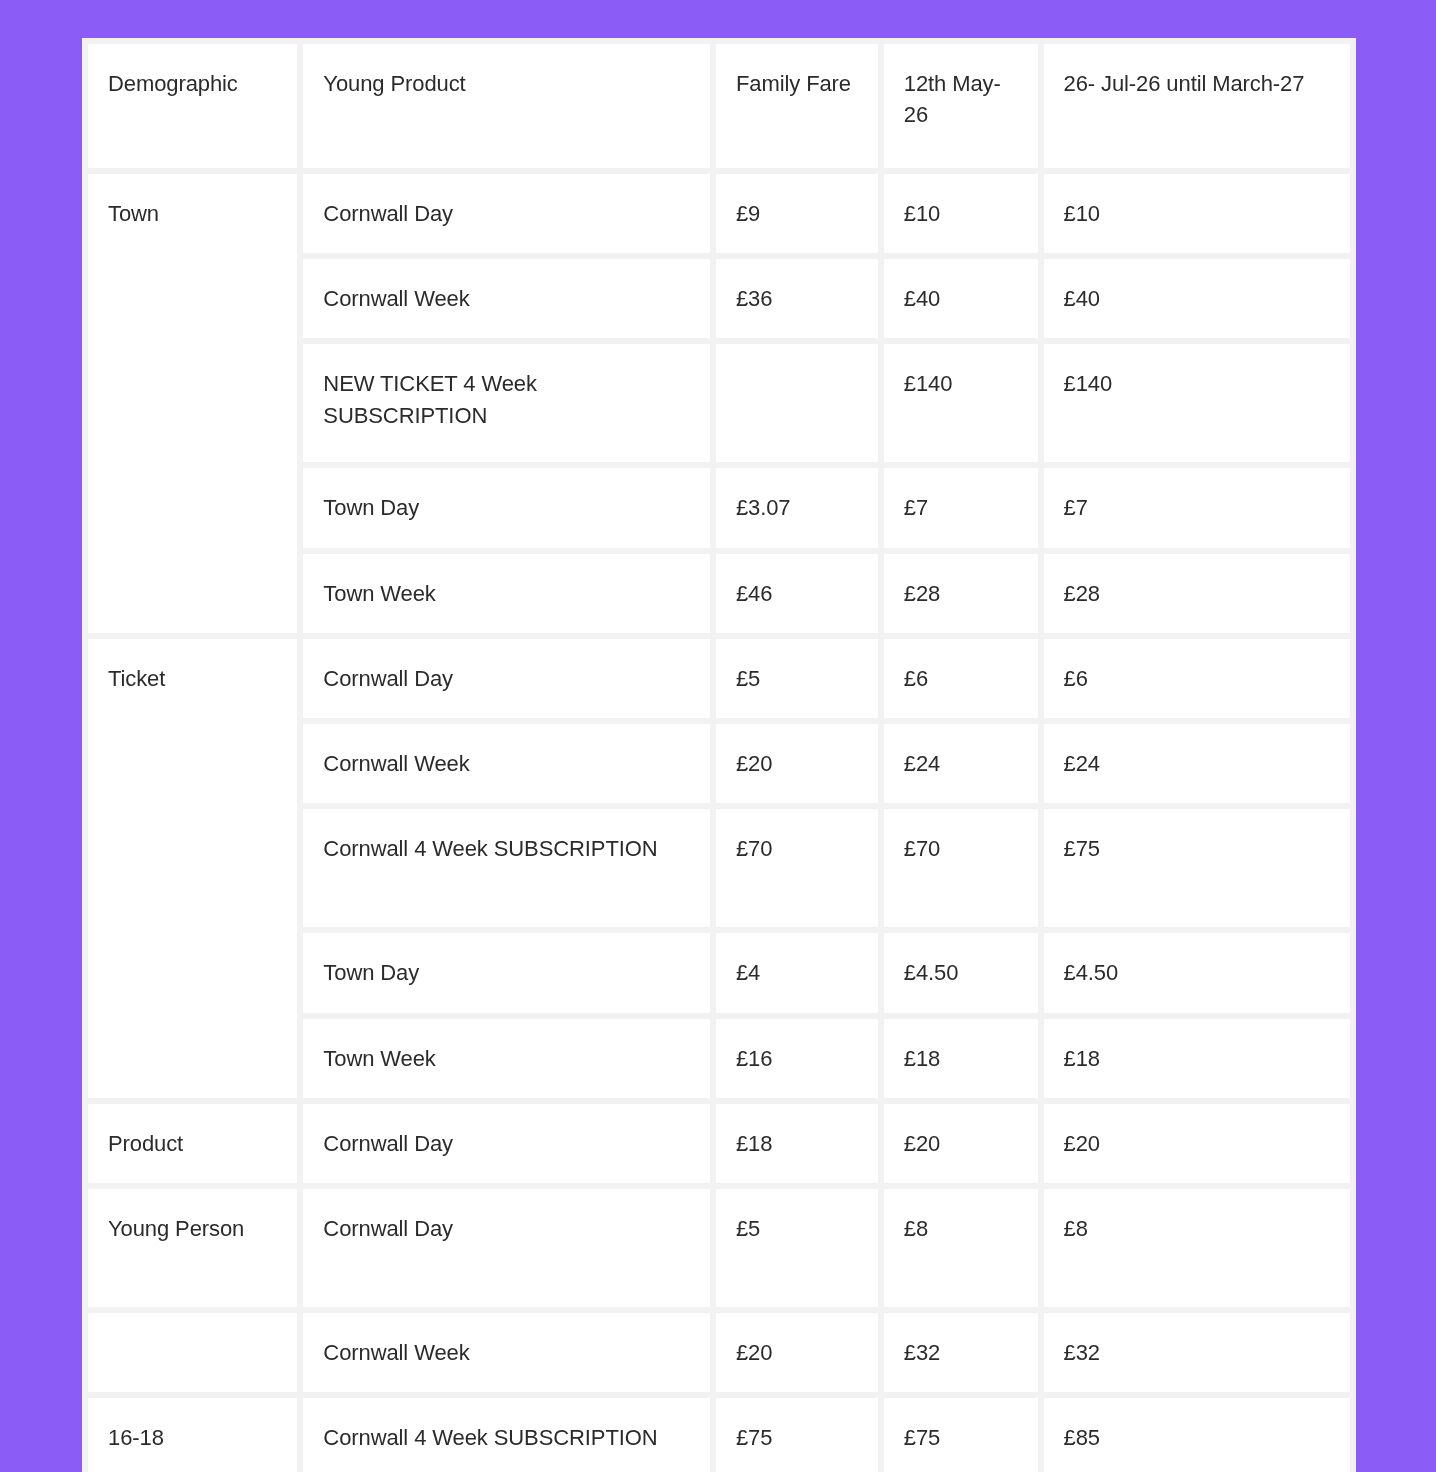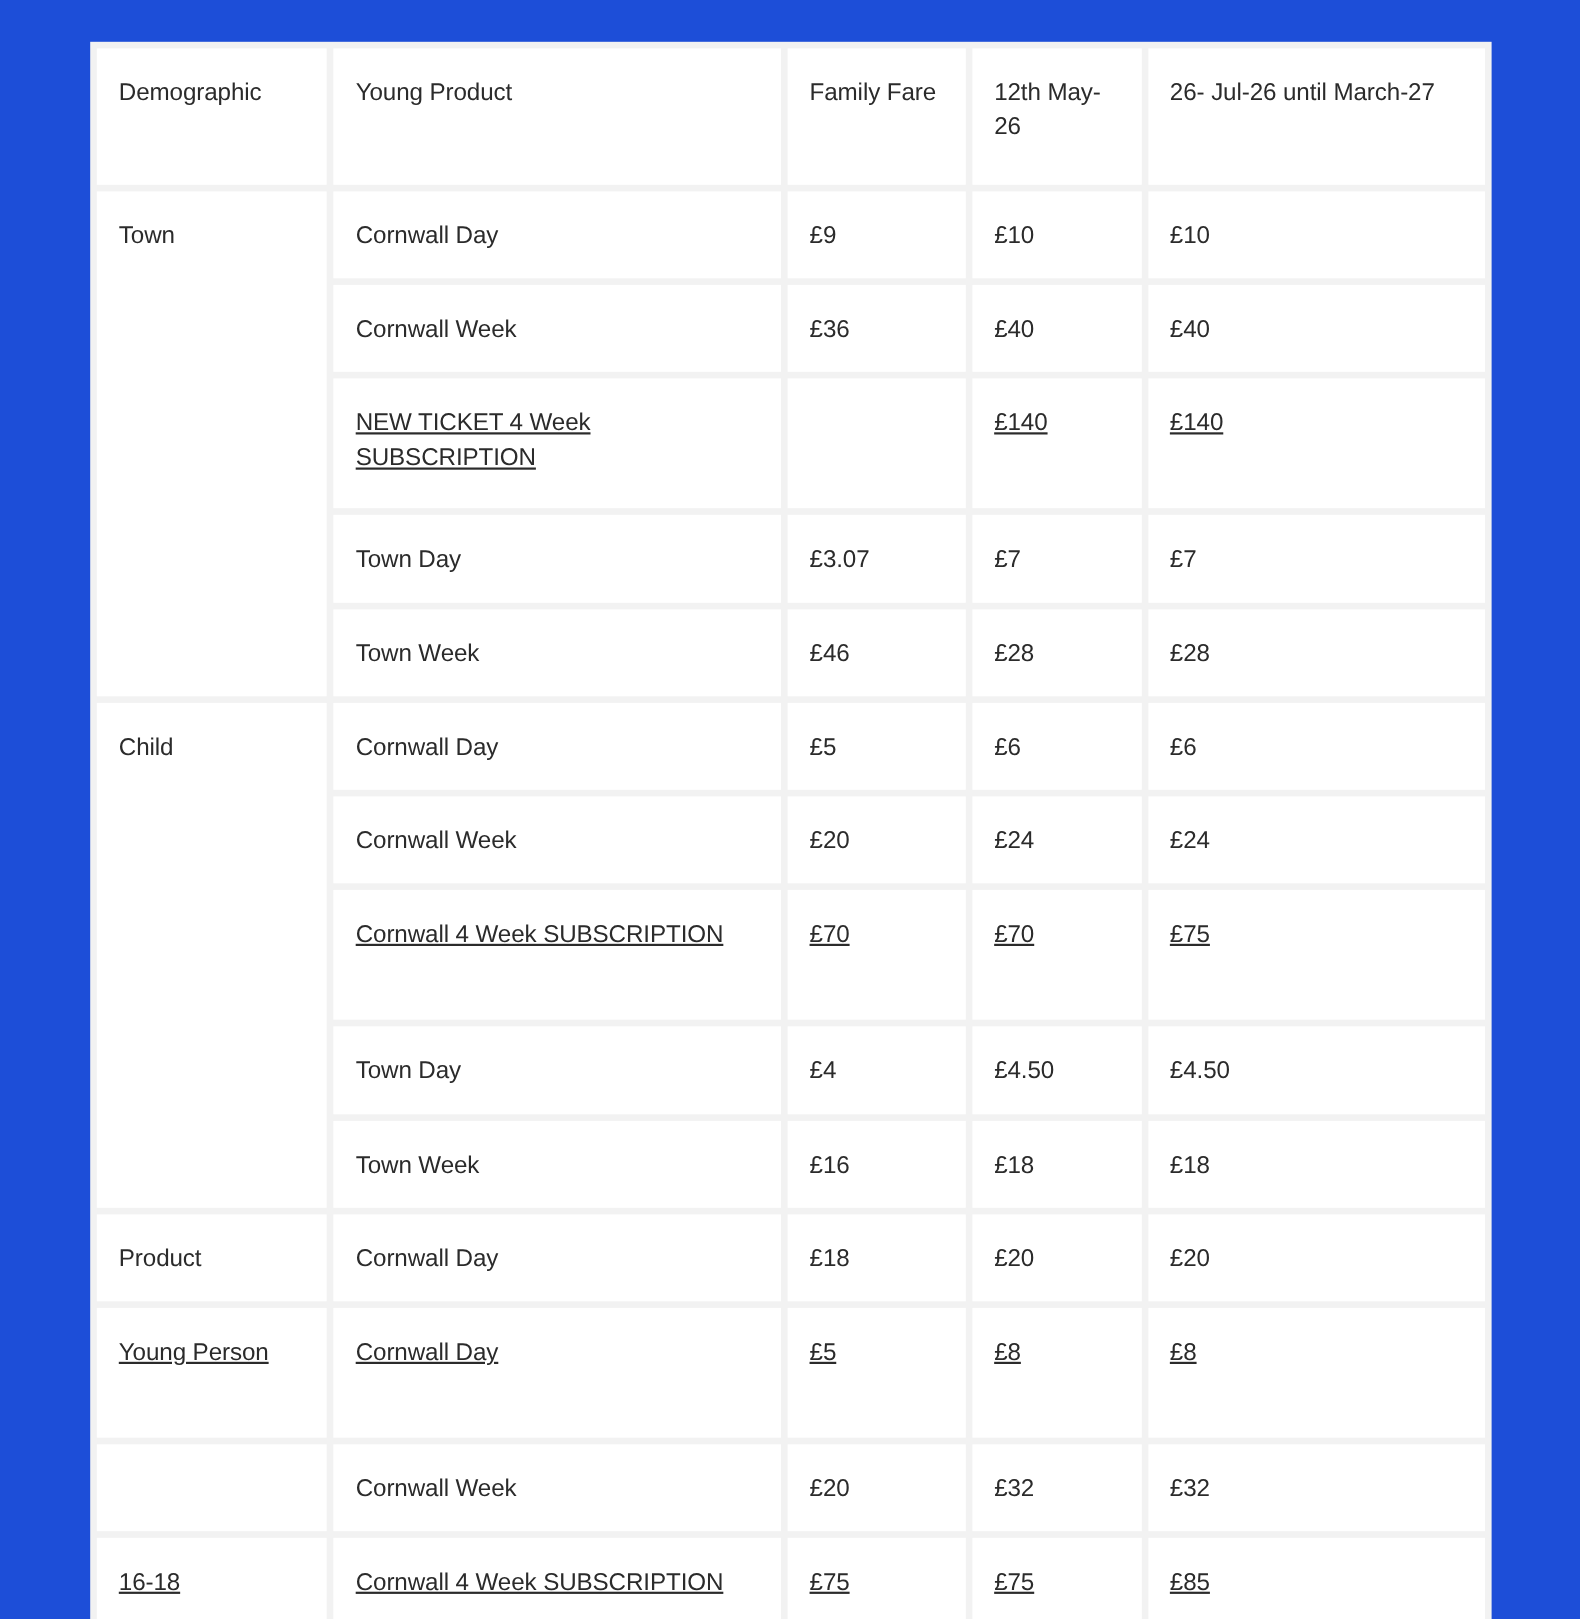--- a/index.html
+++ b/index.html
@@ -11,21 +11,21 @@
     width: 1436px;
     height: 1472px;
     font-family: "Liberation Sans", sans-serif;
     -webkit-font-smoothing: antialiased;
   }
 
   .page {
     position: relative;
     width: 1436px;
     height: 1472px;
-    background: #1d4ed8;
+    background: #8b5cf6;
     box-sizing: border-box;
   }
 
   .fare-table-wrap {
     position: absolute;
     left: 82px;
     top: 38px;
     width: 1274px;
   }
 
@@ -62,21 +62,21 @@
   
   col.c-demographic { width: 207px; }
   col.c-product     { width: 402px; }
   col.c-current     { width: 160px; }
   col.c-apr         { width: 152px; }
   col.c-jul         { width: 303px; }
 
   
   tr.h-header td, tr.h-header th { height: 76px; }
   tr.h-1 td { height: 30px; }
-  tr.h-2 td { height: 70px; text-decoration: underline; }
+  tr.h-2 td { height: 70px; }
 
   td.demo-cell { vertical-align: top; }
 </style>
 </head>
 <body>
 
 <div class="page">
 
   <div class="fare-table-wrap">
     <table class="fare-table">
@@ -122,21 +122,21 @@
             <td>£7</td>
             <td>£7</td>
           </tr>
           <tr class="h-1">
             <td>Town Week</td>
             <td>£46</td>
             <td>£28</td>
             <td>£28</td>
           </tr>
           <tr class="h-1">
-            <td class="demo-cell" rowspan="5">Child</td>
+            <td class="demo-cell" rowspan="5">Ticket</td>
             <td>Cornwall Day</td>
             <td>£5</td>
             <td>£6</td>
             <td>£6</td>
           </tr>
           <tr class="h-1">
             <td>Cornwall Week</td>
             <td>£20</td>
             <td>£24</td>
             <td>£24</td>

